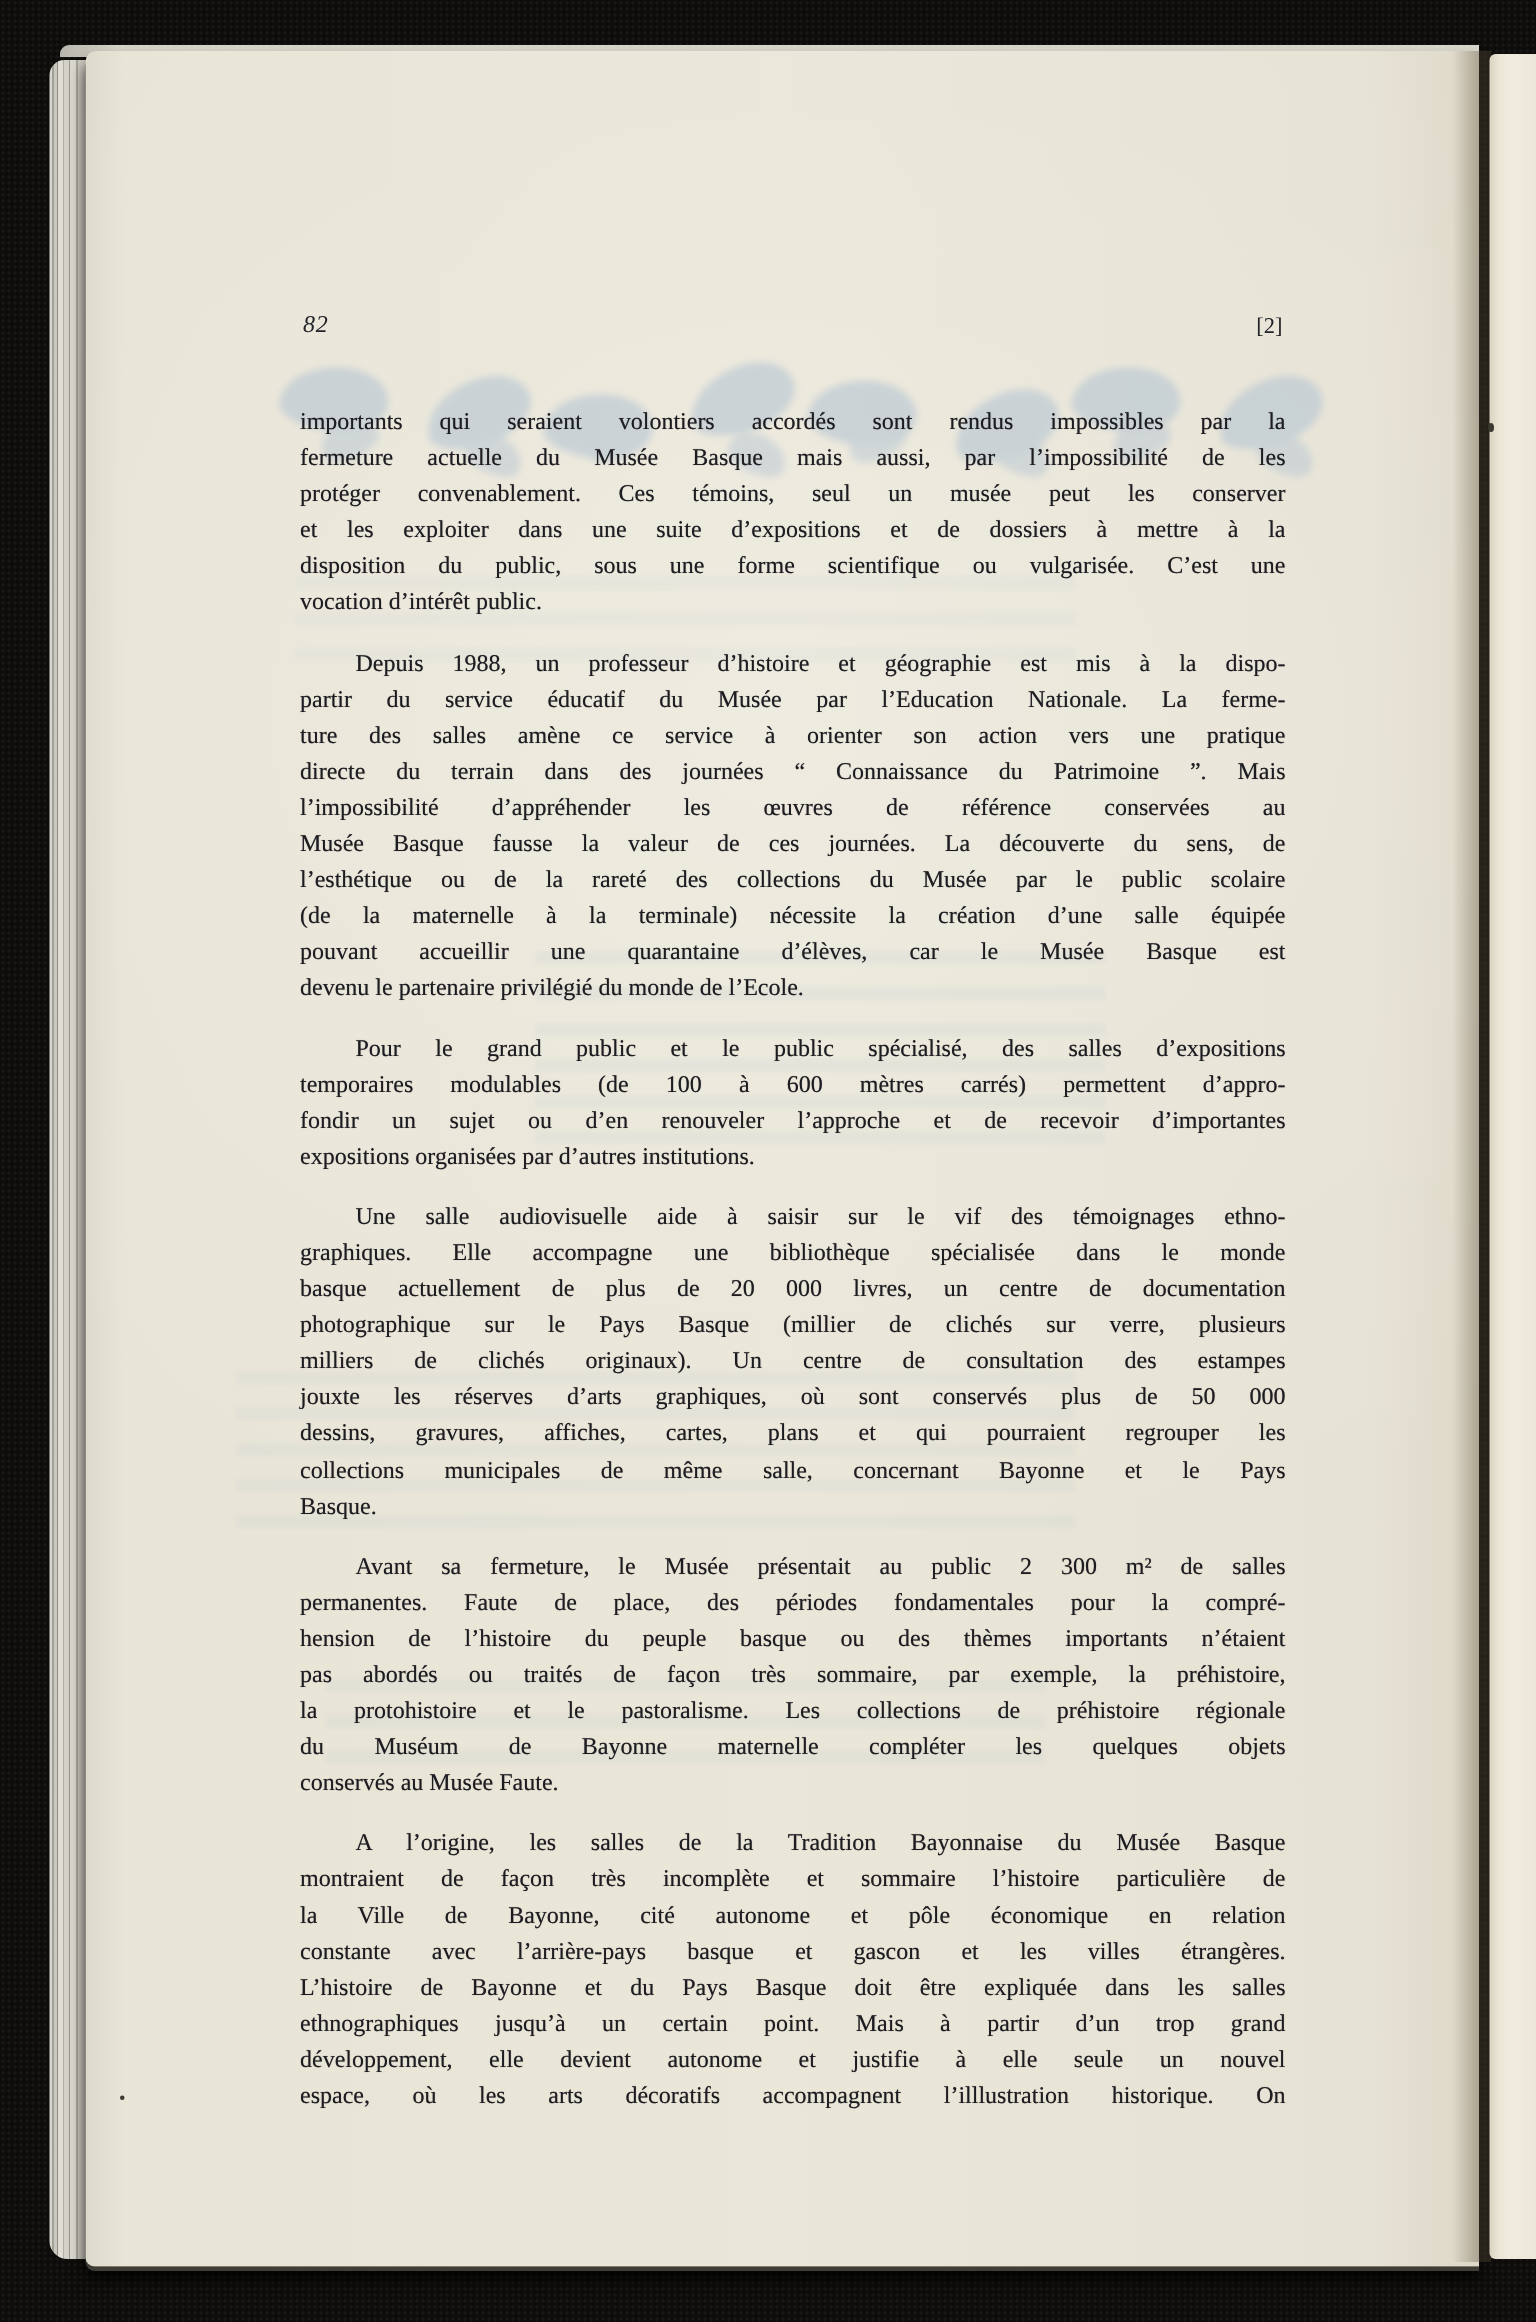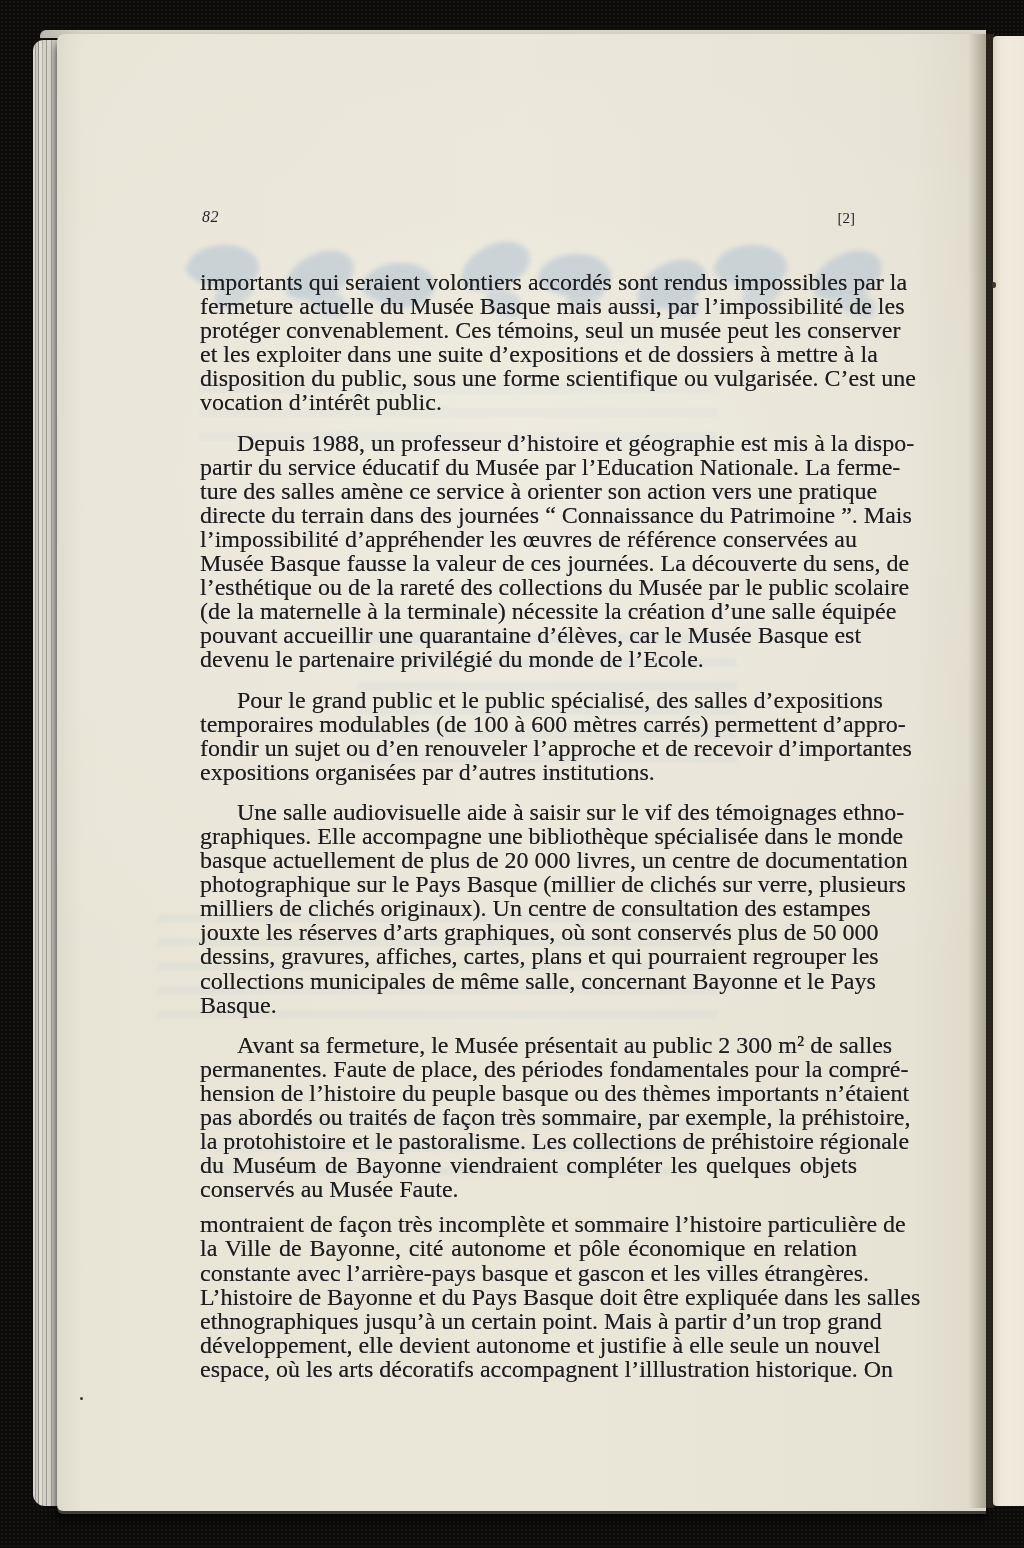--- a/index.html
+++ b/index.html
@@ -52,21 +52,21 @@
     position:absolute;pointer-events:none;filter:blur(1.4px);
     background:repeating-linear-gradient(180deg, rgba(168,190,206,.34) 0 9px, rgba(168,190,206,0) 9px 24px);
   }
   
   .content{position:absolute;left:143px;top:174px;width:657px;z-index:2;}
   .header-row{position:relative;height:24px;font-size:16px;color:#23232a;}
   .page-number{position:absolute;left:2px;top:0;letter-spacing:.5px;font-style:italic;}
   .running-title{position:absolute;left:50%;transform:translateX(-50%);top:1px;
     letter-spacing:1.3px;word-spacing:5px;font-size:16.5px;white-space:nowrap;}
   .folio-mark{position:absolute;right:2px;top:2px;font-size:15px;}
-  .body-text{margin-top:38px;font-size:24px;color:#1d1c20;
+  .body-text{margin-top:38px;font-size:16px;color:#1d1c20;
     text-shadow:0 0 .5px rgba(20,20,30,.55);}
   .line{height:24.1px;line-height:24.1px;text-align:justify;text-align-last:justify;
     text-justify:inter-word;white-space:nowrap;}
   .line.lastline{text-align-last:left;}
   .line.indent{padding-left:37px;margin-top:16px;}
   .para.gap{margin-top:11px;}
   
   .speck{position:absolute;background:#3a3830;border-radius:50%;z-index:3;}
   .speck-1{left:992px;top:282px;width:4px;height:6px;}
   .speck-2{left:80px;top:1397px;width:3px;height:3px;}
@@ -146,24 +146,25 @@
             <div class="line">dessins, gravures, affiches, cartes, plans et qui pourraient regrouper les</div>
             <div class="line">collections municipales de même salle, concernant Bayonne et le Pays</div>
             <div class="line lastline">Basque.</div>
           </div>
           <div class="para">
             <div class="line indent">Avant sa fermeture, le Musée présentait au public 2&nbsp;300 m² de salles</div>
             <div class="line">permanentes. Faute de place, des périodes fondamentales pour la compré-</div>
             <div class="line">hension de l’histoire du peuple basque ou des thèmes importants n’étaient</div>
             <div class="line">pas abordés ou traités de façon très sommaire, par exemple, la préhistoire,</div>
             <div class="line">la protohistoire et le pastoralisme. Les collections de préhistoire régionale</div>
-            <div class="line">du Muséum de Bayonne viendraient compléter les quelques objets</div>
+            <div class="line">du Muséum de Bayonne maternelle compléter les quelques objets</div>
             <div class="line lastline">conservés au Musée Faute.</div>
           </div>
           <div class="para gap">
+            <div class="line indent">A l’origine, les salles de la Tradition Bayonnaise du Musée Basque</div>
             <div class="line">montraient de façon très incomplète et sommaire l’histoire particulière de</div>
             <div class="line">la Ville de Bayonne, cité autonome et pôle économique en relation</div>
             <div class="line">constante avec l’arrière-pays basque et gascon et les villes étrangères.</div>
             <div class="line">L’histoire de Bayonne et du Pays Basque doit être expliquée dans les salles</div>
             <div class="line">ethnographiques jusqu’à un certain point. Mais à partir d’un trop grand</div>
             <div class="line">développement, elle devient autonome et justifie à elle seule un nouvel</div>
             <div class="line">espace, où les arts décoratifs accompagnent l’illlustration historique. On</div>
           </div>
         </div>
     </div>

